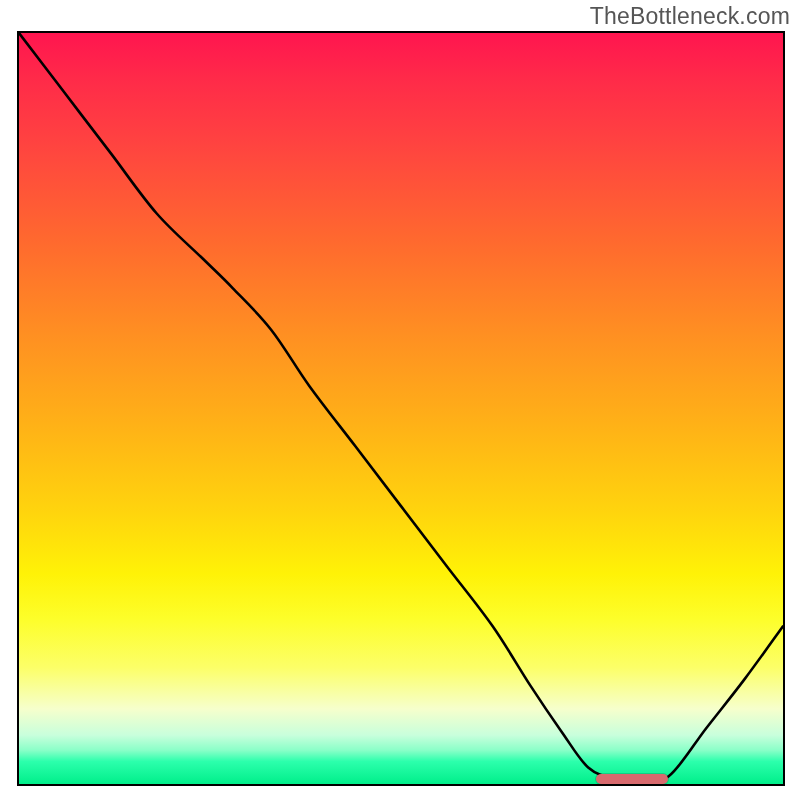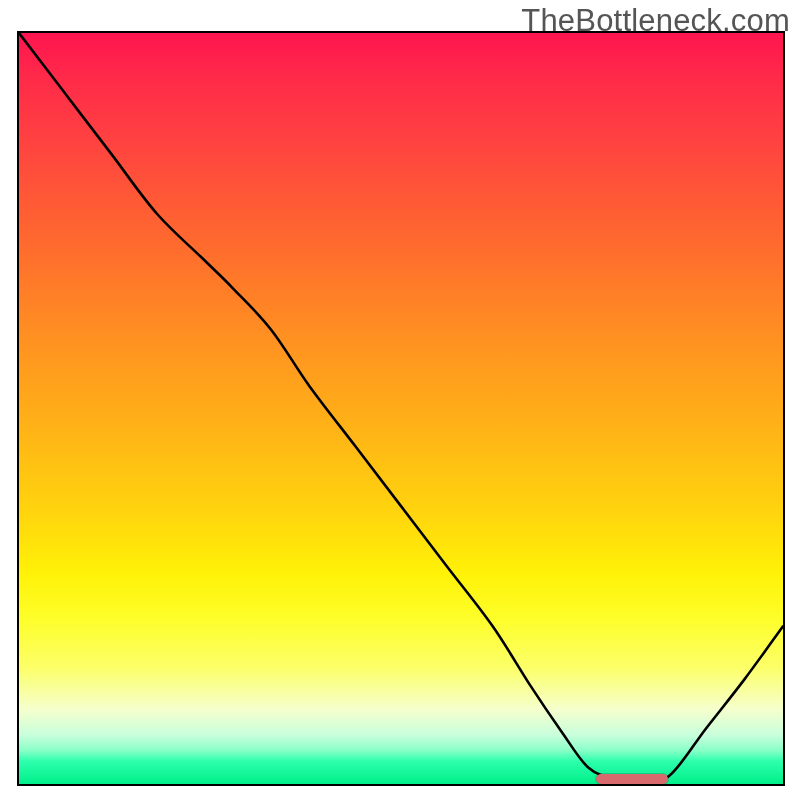--- a/index.html
+++ b/index.html
@@ -14,21 +14,21 @@
   .container {
     position: relative;
     width: 800px;
     height: 800px;
   }
   .watermark {
     position: absolute;
     top: 3px;
     right: 10px;
     color: #555;
-    font-size: 31px;
+    font-size: 23px;
     font-weight: 500;
     letter-spacing: 0.2px;
     z-index: 30;
   }
   .plot-outer {
     position: absolute;
     left: 17px;
     top: 31px;
     width: 768px;
     height: 755px;

